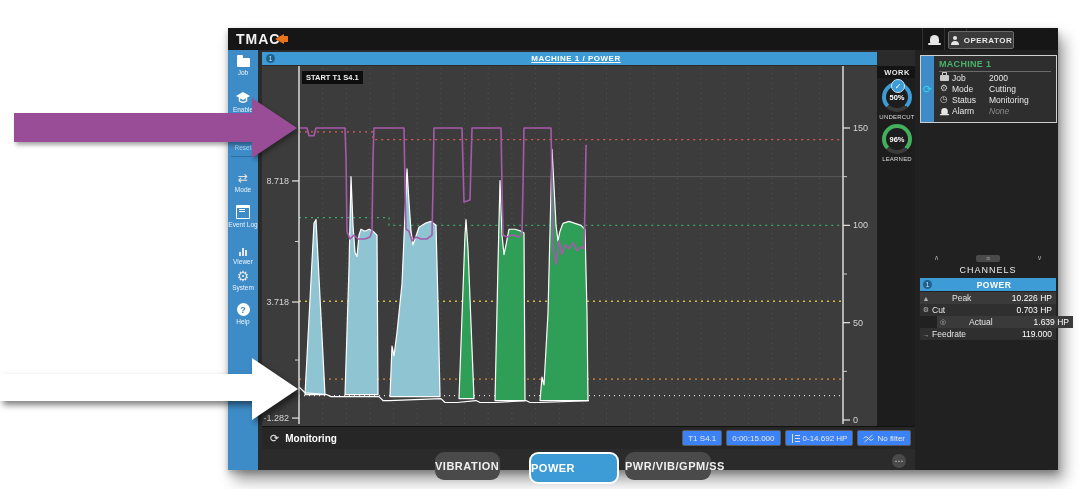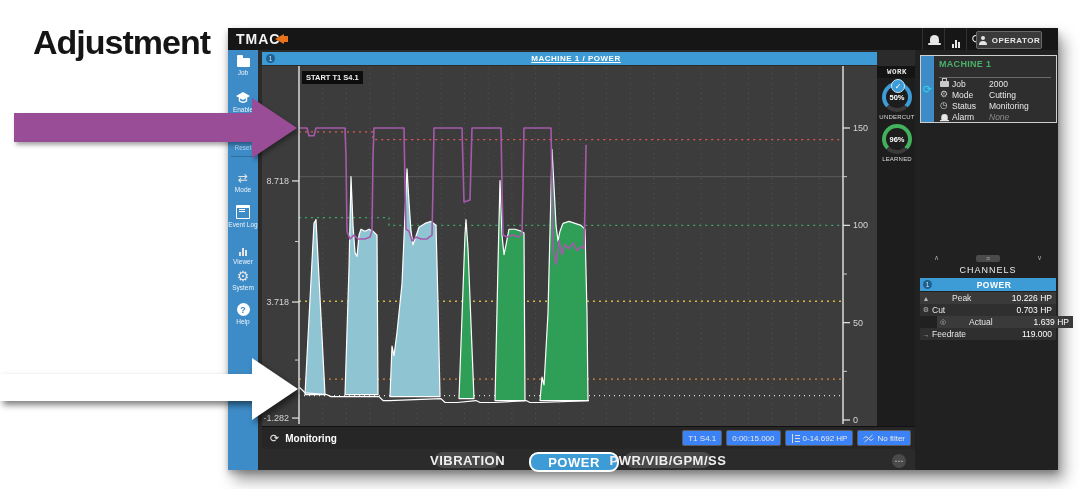--- a/index.html
+++ b/index.html
@@ -21,21 +21,21 @@
   .window{left:228px;top:28px;width:830px;height:442px;background:#232323;
           box-shadow:6px 10px 14px rgba(0,0,0,.38),0 3px 6px rgba(0,0,0,.25);}
 
   
   .topbar{left:0;top:0;width:830px;height:22px;background:#161616;border-bottom:1px solid #000;}
   .logo{left:8px;top:3px;font-size:14px;font-weight:800;color:#f2f2f2;letter-spacing:1px;}
   .logo-glyph{left:47px;top:6px;width:0;height:0;border-top:5px solid transparent;border-bottom:5px solid transparent;border-right:9px solid #e8731a;}
   .logo-glyph2{left:56px;top:8px;width:4px;height:6px;background:#e8731a;}
   .top-cell{top:0;height:22px;border-left:1px solid #303030;display:flex;align-items:center;justify-content:center;}
   .operator-btn{left:720px;top:3px;width:64px;height:16px;background:#3a3a3a;border:1px solid #6a6a6a;border-radius:2px;
-                display:flex;align-items:center;justify-content:center;gap:4px;color:#e8e8e8;font-size:8px;font-weight:bold;letter-spacing:.5px;margin-left:28px;}
+                display:flex;align-items:center;justify-content:center;gap:4px;color:#e8e8e8;font-size:8px;font-weight:bold;letter-spacing:.5px;}
 
   
   .i-bell{width:9px;height:8px;background:#e6e6e6;border-radius:5px 5px 1px 1px;position:relative;}
   .i-bell::after{content:"";position:absolute;left:-2px;bottom:-2px;width:13px;height:2px;background:#e6e6e6;border-radius:1px;}
   .i-bell.sm{transform:scale(.72);}
   .i-bars span{display:inline-block;width:2px;background:#e6e6e6;margin-right:1px;vertical-align:bottom;}
   .i-bars span:nth-child(1){height:4px;} .i-bars span:nth-child(2){height:8px;} .i-bars span:nth-child(3){height:6px;}
   .glyph{color:#e6e6e6;font-size:12px;line-height:12px;}
   .i-person{width:10px;height:9px;position:relative;}
   .i-person::before{content:"";position:absolute;top:0;left:3px;width:4px;height:4px;border-radius:50%;background:#e6e6e6;}
@@ -62,51 +62,51 @@
   .titlebar .badge{margin-left:4px;width:9px;height:9px;border-radius:50%;background:#1f618e;color:#cfe6f5;
                    font-size:6.5px;display:flex;align-items:center;justify-content:center;}
   .titlebar .t{flex:1;text-align:center;color:#fff;font-size:8px;font-weight:bold;letter-spacing:.5px;text-decoration:underline;}
   .chartbox{left:34px;top:38px;width:615px;height:360px;background:#3c3c3c;}
   #chart-svg{left:34px;top:30px;width:600px;height:374px;overflow:visible;font-family:"Liberation Sans",sans-serif;}
   .start-tag{left:74px;top:43px;background:#0d0d0d;color:#f0f0f0;font-size:7.5px;font-weight:bold;padding:2px 4px;}
 
   
   .workstrip{left:649px;top:38px;width:40px;height:360px;background:#1d1d1d;}
   .work-h{left:0;top:0;width:40px;height:12px;background:#141414;color:#e8e8e8;font-size:7.5px;font-weight:bold;
-          display:flex;align-items:center;justify-content:center;letter-spacing:.5px;font-family:Liberation Mono, monospace;}
+          display:flex;align-items:center;justify-content:center;letter-spacing:.5px;}
   .gauge{position:absolute;width:30px;height:30px;border-radius:50%;}
   .gauge::after{content:"";position:absolute;inset:4px;border-radius:50%;background:#1d1d1d;}
   .gauge .pct{position:absolute;inset:0;display:flex;align-items:center;justify-content:center;
               font-size:7.5px;font-weight:bold;color:#fff;z-index:2;}
   .gauge.blue{background:conic-gradient(from 225deg,#3d9bd6 0 270deg,#3a3a3a 270deg 360deg);}
   .gauge.green{background:conic-gradient(from 225deg,#43b05c 0 270deg,#3a3a3a 270deg 360deg);}
   .gauge-check{position:absolute;z-index:3;left:50%;top:-3px;margin-left:-6px;width:12px;height:12px;border-radius:50%;
                background:#3d9bd6;border:1px solid #cfe8f7;color:#fff;font-size:8px;display:flex;align-items:center;justify-content:center;}
   .gauge-lbl{position:absolute;width:40px;text-align:center;color:#dcdcdc;font-size:6px;letter-spacing:.2px;}
 
   
   .statusbar{left:34px;top:398px;width:653px;height:22px;background:#262626;border-top:1px solid #111;
              display:flex;align-items:center;color:#fff;}
   .statusbar .state{font-size:10px;font-weight:bold;margin-left:6px;}
   .sb-badges{position:absolute;right:4px;top:3px;display:flex;gap:4px;}
   .sb-badge{height:14px;background:#3b82f6;border:1px solid #5a5a5a;border-radius:2px;color:#e8e8e8;
             font-size:8px;display:flex;align-items:center;gap:3px;padding:0 5px;}
-  .pill{position:absolute;top:424px;height:16px;border-radius:9px;color:#efefef;font-size:13px;font-weight:bold;
-        letter-spacing:.5px;display:flex;align-items:center;justify-content:center;background:#4a4a4a;}
+  .pill{position:absolute;top:424px;height:28px;border-radius:9px;color:#efefef;font-size:11px;font-weight:bold;
+        letter-spacing:.5px;display:flex;align-items:center;justify-content:flex-start;background:#4a4a4a;}
   .pill.active{background:#3d9bd6;border:2px solid #fff;color:#fff;}
   .dots-btn{left:664px;top:426px;width:14px;height:14px;border-radius:50%;background:#4a4a4a;color:#ddd;
             display:flex;align-items:center;justify-content:center;font-size:9px;}
 
   
   .rightpanel{left:687px;top:22px;width:143px;height:420px;background:#212121;}
   .machine-card{left:692px;top:27px;width:135px;height:66px;background:#2e2e2e;border:1px solid #cfcfcf;display:flex;}
   .mc-tab{width:13px;background:#3e8cc7;display:flex;align-items:center;justify-content:center;}
   .mc-tab .glyph{color:#35d3e8;font-size:11px;}
   .mc-body{flex:1;padding:3px 5px 0 5px;}
-  .mc-name{color:#4ab06a;font-size:9px;font-weight:bold;letter-spacing:.3px;border-bottom:1px solid #6a6a6a;padding-bottom:8px;}
+  .mc-name{color:#4ab06a;font-size:9px;font-weight:bold;letter-spacing:.3px;border-bottom:1px solid #6a6a6a;padding-bottom:2px;}
   .mc-row{display:flex;align-items:center;height:11px;font-size:8.5px;color:#e8e8e8;gap:3px;}
   .mc-row .mc-l{width:34px;}
   .mc-row .mc-v{flex:1;}
   .mc-row .dim{color:#8a8a8a;font-style:italic;}
   .mc-ic{width:10px;display:flex;justify-content:center;}
   .mc-ic .glyph{font-size:9px;line-height:9px;color:#c9c9c9;}
 
   .collapsebar{left:692px;top:225px;width:136px;height:10px;display:flex;align-items:center;justify-content:space-between;padding:0 14px;box-sizing:border-box;color:#a8a8a8;font-size:7px;}
   .collapsebar .mid{background:#4a4a4a;border-radius:2px;padding:0 10px;}
   .ch-title{left:692px;top:237px;width:136px;text-align:center;color:#ececec;font-size:9px;letter-spacing:1px;}
@@ -374,21 +374,20 @@
       <span class="v">1.639 HP</span>
     </div>
     <div class="abs ch-row even" style="top:300px;">
       <span class="ic">→</span>
       <span class="l">Feedrate</span>
       <span class="v">119.000</span>
     </div>
   </div>
 
   <div class="abs anno" style="left:33px;top:22px;">
-    <div>Adjustment</div>
   </div>
   <div class="arrow-wrap purple" style="left:0;top:98px;width:300px;height:60px;filter:drop-shadow(2px 3px 2px rgba(0,0,0,.35));">
     <div class="arrow-body"></div>
     <div class="arrow-head"></div>
   </div>
 
   <div class="arrow-wrap white" style="left:0;top:358px;width:300px;height:62px;filter:drop-shadow(3px 4px 3px rgba(0,0,0,.5));">
     <div class="arrow-body"></div>
     <div class="arrow-head"></div>
   </div>

